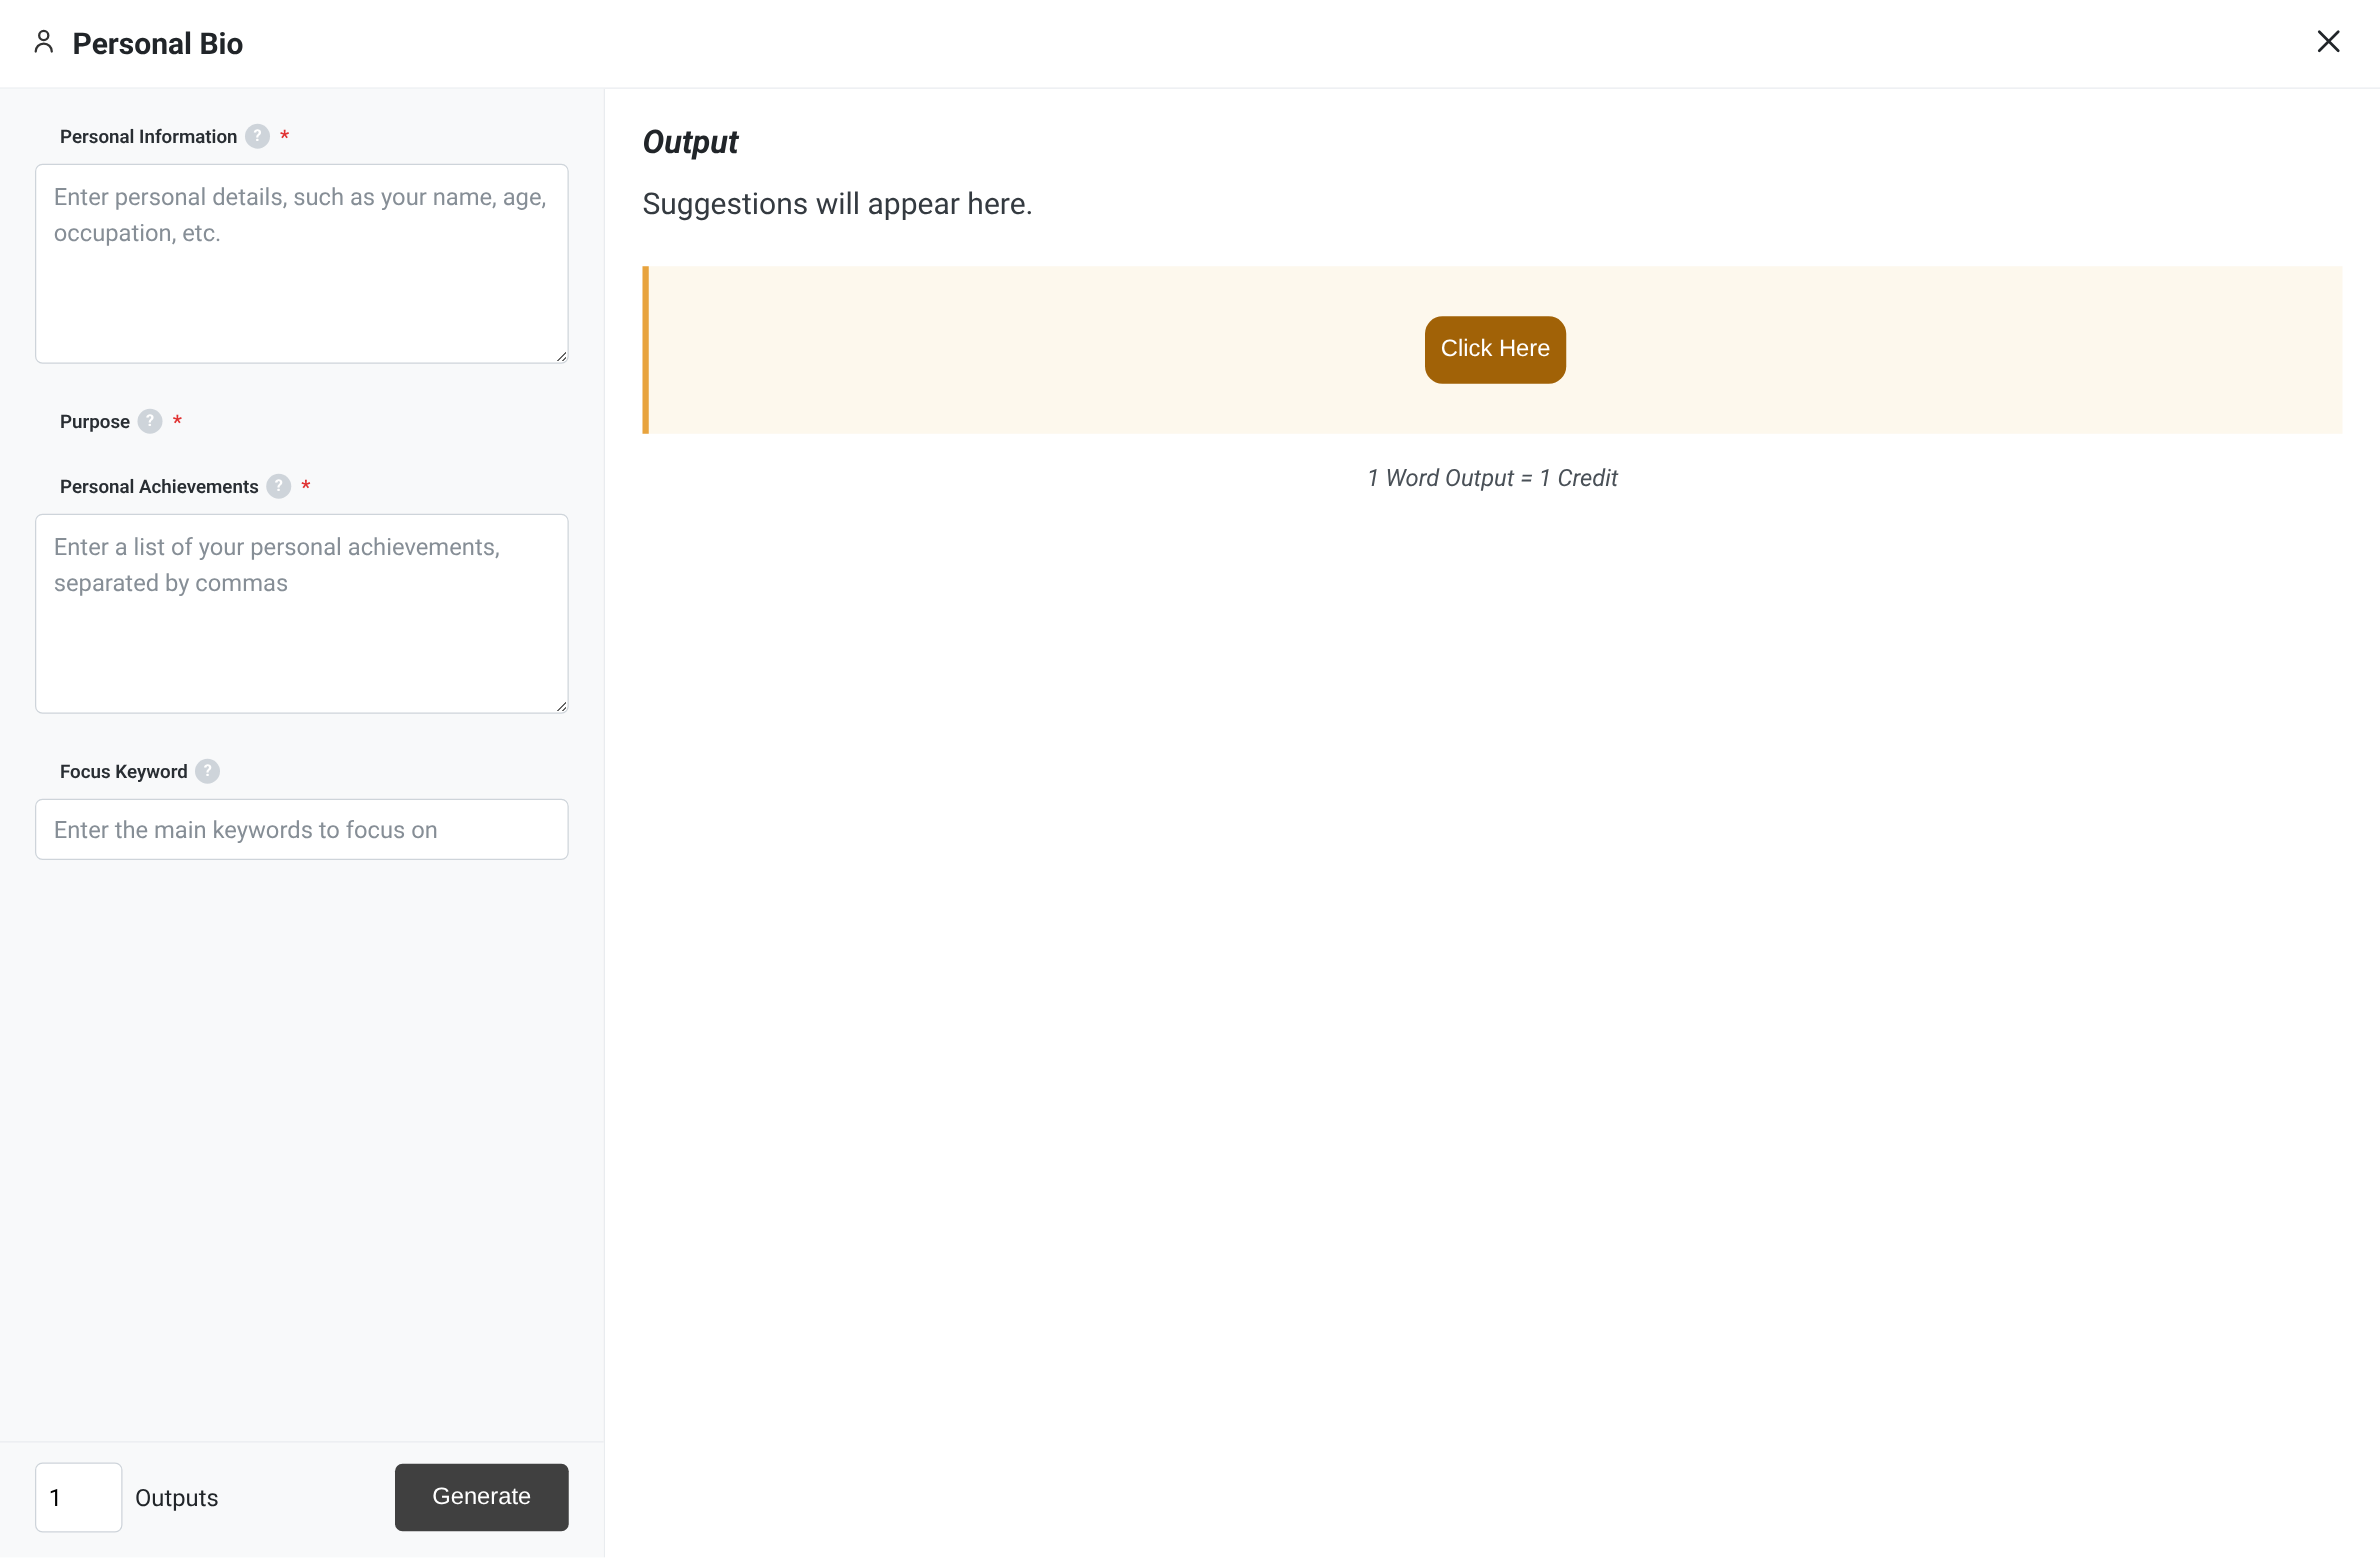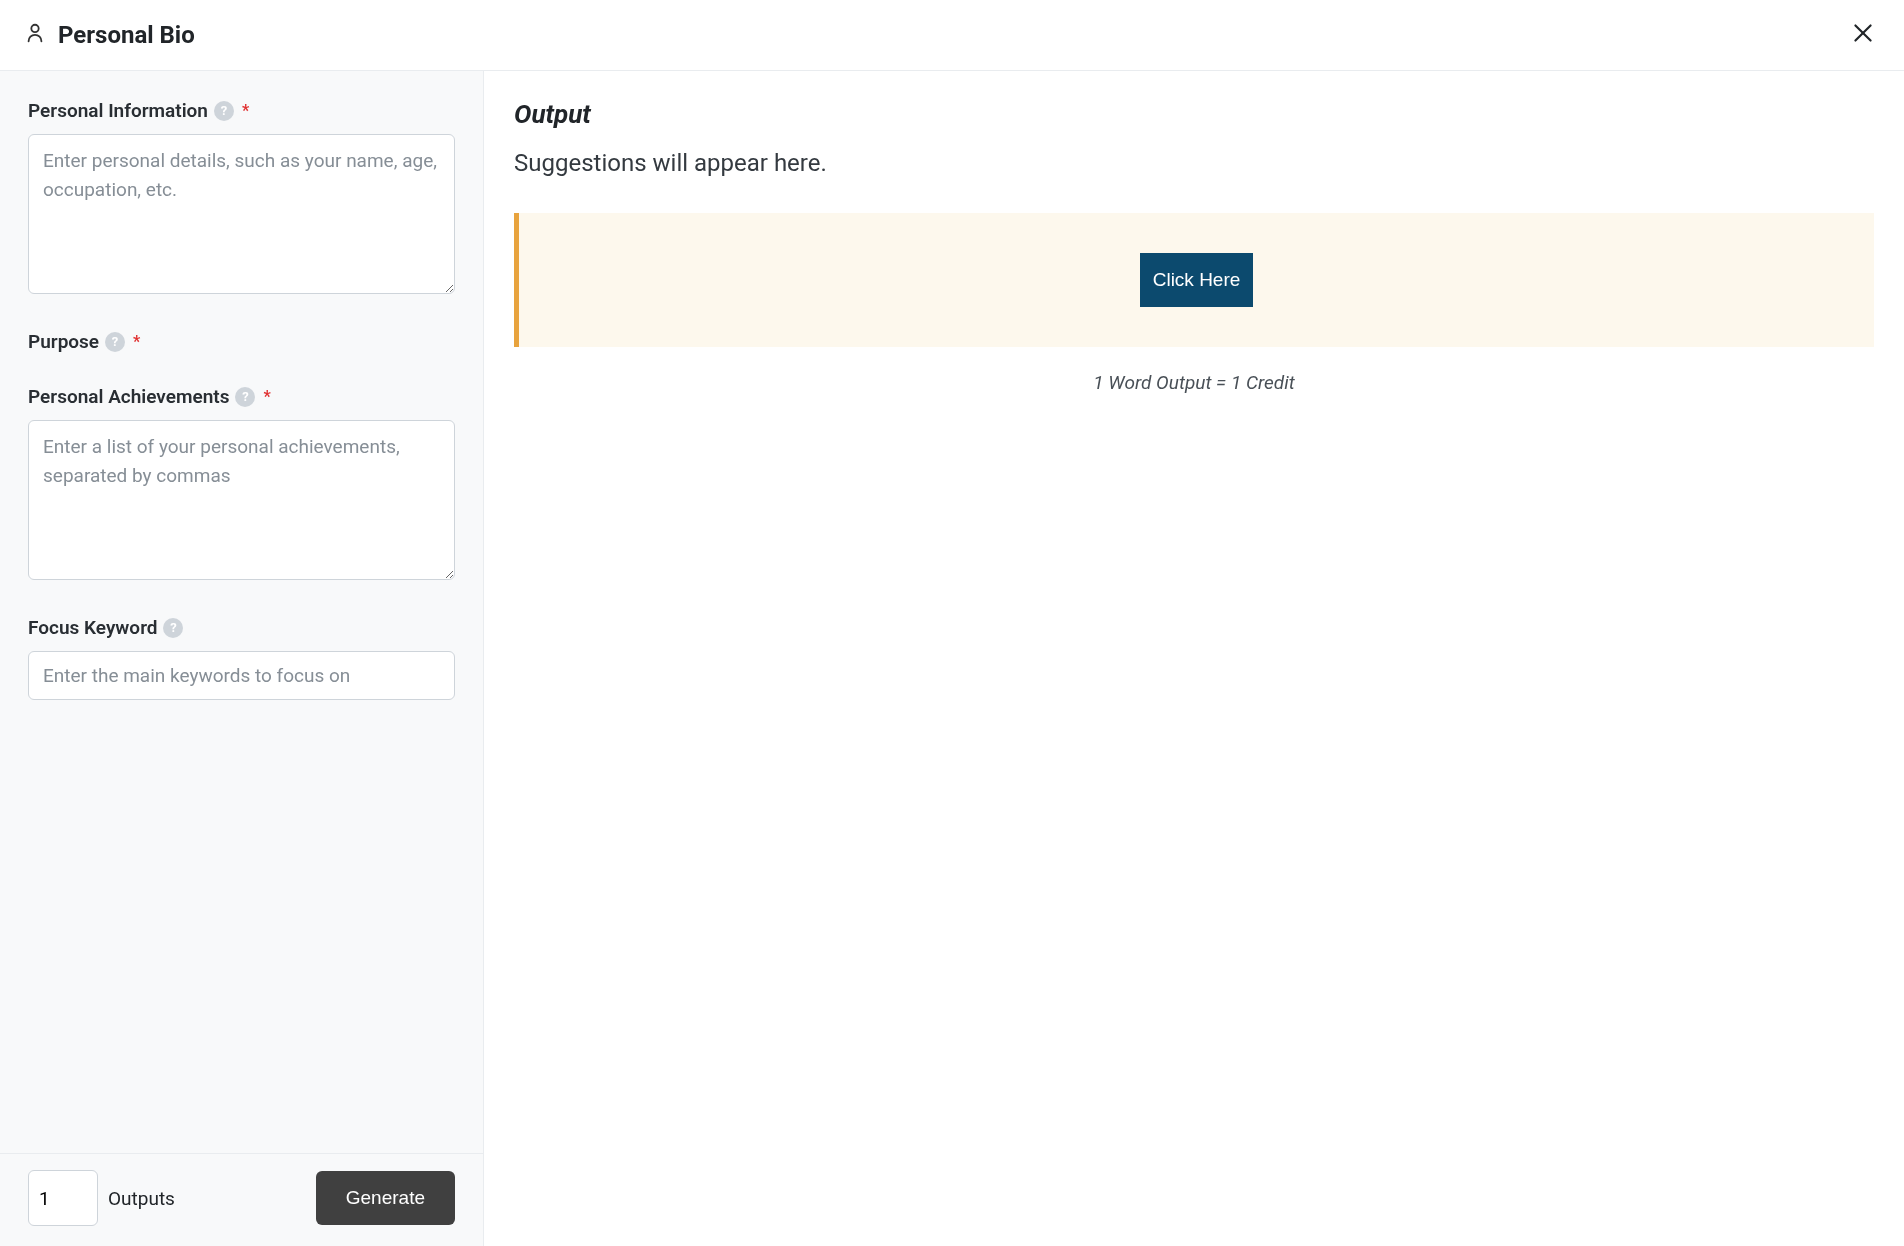--- a/index.html
+++ b/index.html
@@ -71,23 +71,24 @@
   .field {
     margin-bottom: 32px;
   }
   .field-label {
     display: flex;
     align-items: center;
     gap: 6px;
     margin-bottom: 12px;
   }
   .field-label-text {
-    font-size: 19px;
+    font-size: 15px;
     font-weight: 600;
     color: #292e33;
+    margin-left: 20px;
   }
   .help-icon {
     display: inline-flex;
     align-items: center;
     justify-content: center;
     width: 20px;
     height: 20px;
     border-radius: 50%;
     background: #ced4da;
     color: #fff;
@@ -182,24 +183,24 @@
   }
   .tip-text {
     font-size: 21px;
     color: #343a40;
     margin-bottom: 30px;
   }
   .tip-text strong {
     font-weight: 700;
   }
   .tip-btn {
-    background: #0c4a6e;
+    background: #a16207;
     color: #fff;
     border: none;
-    border-radius: 0;
+    border-radius: 14px;
     padding: 16px 13px;
     font-size: 19px;
     font-weight: 500;
     cursor: pointer;
   }
   .credit-note {
     font-size: 19px;
     font-style: italic;
     color: #495057;
     text-align: center;

